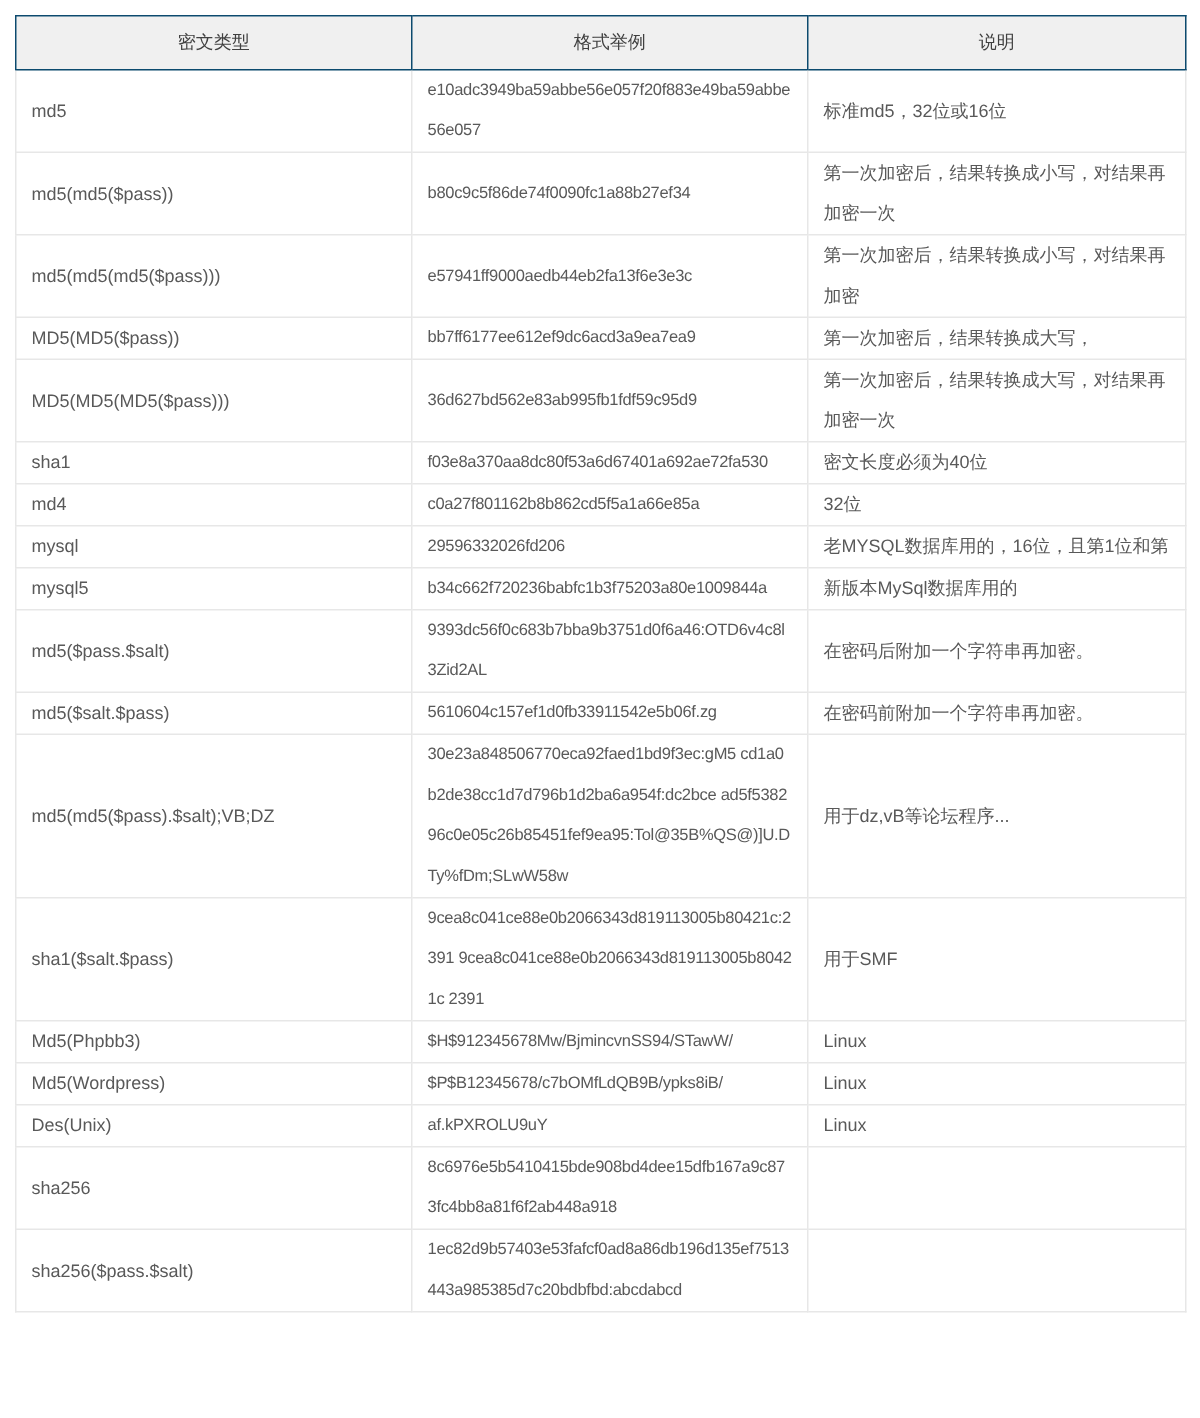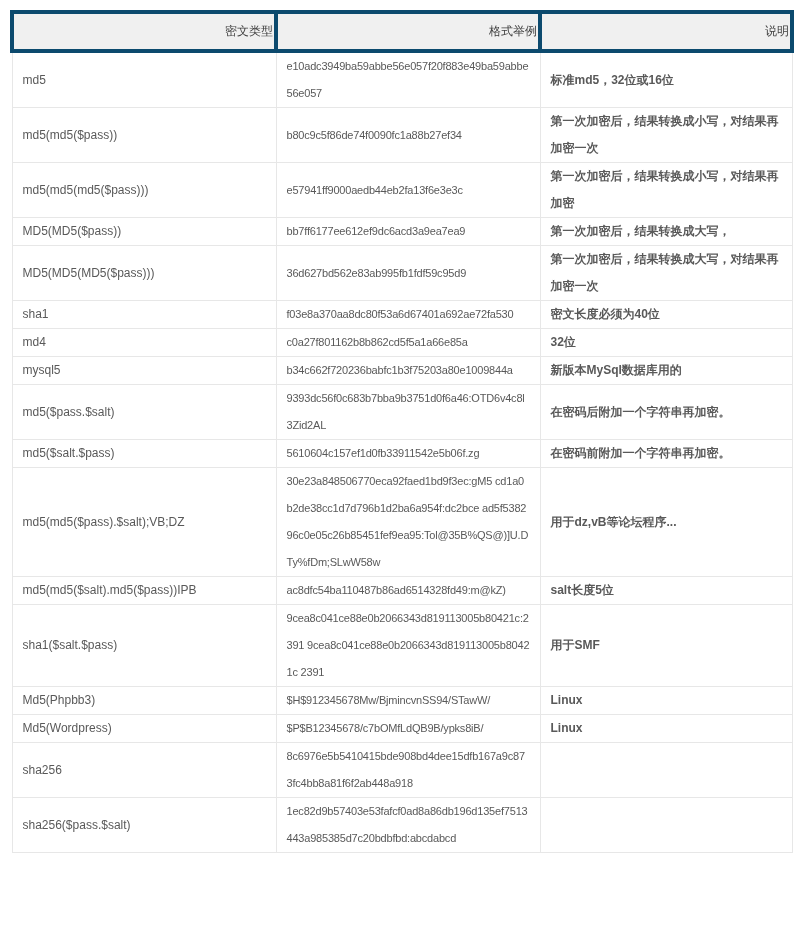--- a/index.html
+++ b/index.html
@@ -16,45 +16,44 @@
   table.hash-table {
     width: 780px;
     border-collapse: collapse;
     table-layout: fixed;
   }
   .hash-table col.c1 { width: 264px; }
   .hash-table col.c2 { width: 264px; }
   .hash-table col.c3 { width: 252px; }
   .hash-table th {
     background: #f0f0f0;
-    border: 4px solid #0c4a6e;
+    border: 1px solid #0c4a6e;
     height: 33px;
     font-size: 12px;
     font-weight: 400;
     color: #404040;
-    text-align: right;
+    text-align: center;
     vertical-align: middle;
   }
   .hash-table td {
     border: 1px solid #e7e7e7;
     padding: 0 10px;
     font-size: 12px;
     line-height: 27px;
     color: #595959;
     vertical-align: middle;
     background: #ffffff;
   }
   .hash-table td.cell-example {
     word-break: break-all;
     font-size: 11px;
     letter-spacing: -0.2px;
   }
   .hash-table td.cell-note {
     word-break: break-all;
-    font-weight: bold;
   }
 </style>
 </head>
 <body>
 
 <div class="page">
   <table class="hash-table">
     <colgroup>
       <col class="c1">
         <col class="c2">
@@ -103,20 +102,25 @@
     <td class="cell-example">f03e8a370aa8dc80f53a6d67401a692ae72fa530</td>
     <td class="cell-note">密文长度必须为40位</td>
   </tr>
 
   <tr>
     <td class="cell-type">md4</td>
     <td class="cell-example">c0a27f801162b8b862cd5f5a1a66e85a</td>
     <td class="cell-note">32位</td>
   </tr>
 
+  <tr>
+    <td class="cell-type">mysql</td>
+    <td class="cell-example">29596332026fd206</td>
+    <td class="cell-note">老MYSQL数据库用的，16位，且第1位和第</td>
+  </tr>
 
   <tr>
     <td class="cell-type">mysql5</td>
     <td class="cell-example">b34c662f720236babfc1b3f75203a80e1009844a</td>
     <td class="cell-note">新版本MySql数据库用的</td>
   </tr>
 
   <tr>
     <td class="cell-type">md5($pass.$salt)</td>
     <td class="cell-example">9393dc56f0c683b7bba9b3751d0f6a46:OTD6v4c8l3Zid2AL</td>
@@ -128,45 +132,45 @@
     <td class="cell-example">5610604c157ef1d0fb33911542e5b06f.zg</td>
     <td class="cell-note">在密码前附加一个字符串再加密。</td>
   </tr>
 
   <tr>
     <td class="cell-type">md5(md5($pass).$salt);VB;DZ</td>
     <td class="cell-example">30e23a848506770eca92faed1bd9f3ec:gM5 cd1a0b2de38cc1d7d796b1d2ba6a954f:dc2bce ad5f538296c0e05c26b85451fef9ea95:Tol@35B%QS@)]U.DTy%fDm;SLwW58w</td>
     <td class="cell-note">用于dz,vB等论坛程序...</td>
   </tr>
 
-  <tr>
-    <td class="cell-type">md5(md5($salt).md5($pass))IPB</td>
-    <td class="cell-example">ac8dfc54ba110487b86ad6514328fd49:m@kZ)</td>
-    <td class="cell-note">salt长度5位</td>
-  </tr>
 
   <tr>
     <td class="cell-type">sha1($salt.$pass)</td>
     <td class="cell-example">9cea8c041ce88e0b2066343d819113005b80421c:2391 9cea8c041ce88e0b2066343d819113005b80421c 2391</td>
     <td class="cell-note">用于SMF</td>
   </tr>
 
   <tr>
     <td class="cell-type">Md5(Phpbb3)</td>
     <td class="cell-example">$H$912345678Mw/BjmincvnSS94/STawW/</td>
     <td class="cell-note">Linux</td>
   </tr>
 
   <tr>
     <td class="cell-type">Md5(Wordpress)</td>
     <td class="cell-example">$P$B12345678/c7bOMfLdQB9B/ypks8iB/</td>
     <td class="cell-note">Linux</td>
   </tr>
 
 
+  <tr>
+    <td class="cell-type">Des(Unix)</td>
+    <td class="cell-example">af.kPXROLU9uY</td>
+    <td class="cell-note">Linux</td>
+  </tr>
 
 
 
   <tr>
     <td class="cell-type">sha256</td>
     <td class="cell-example">8c6976e5b5410415bde908bd4dee15dfb167a9c873fc4bb8a81f6f2ab448a918</td>
     <td class="cell-note"></td>
   </tr>
 
   <tr>

